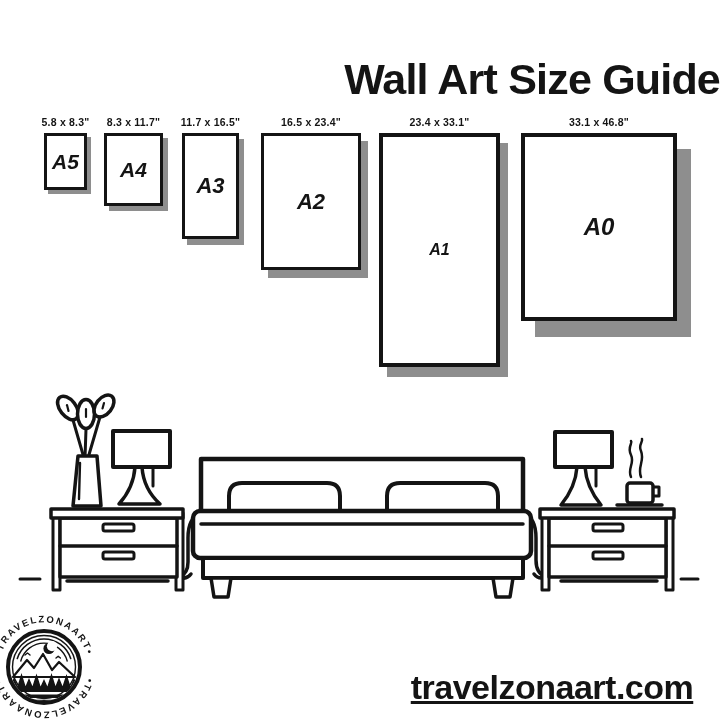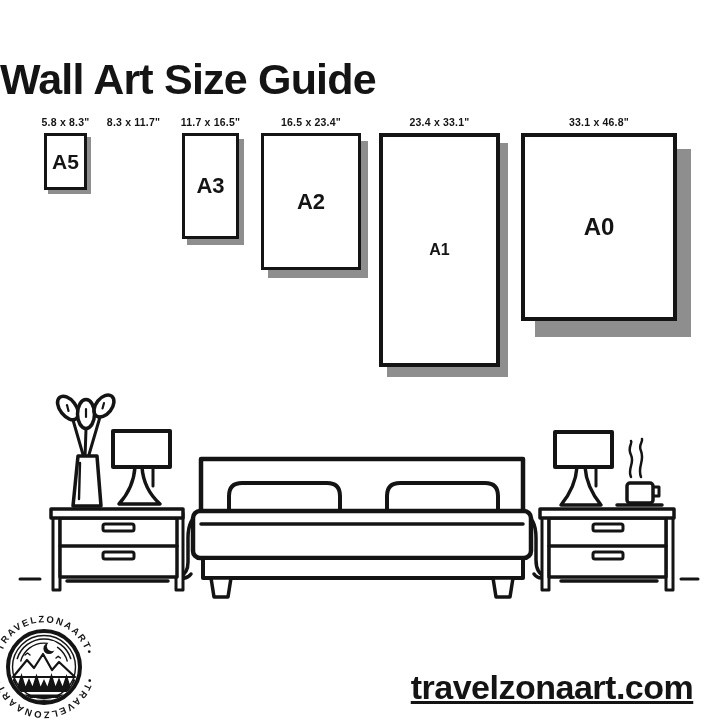--- a/index.html
+++ b/index.html
@@ -3,32 +3,32 @@
 <meta charset="utf-8">
 <style>
   html,body{margin:0;padding:0;background:#fff;}
   .page{
     position:relative;width:720px;height:720px;overflow:hidden;
     background:var(--background,#fff);
     font-family:"Liberation Sans", sans-serif;
     color:var(--ink,#141414);
   }
   .title{
-    position:absolute;top:26px;left:0;width:720px;text-align:left;
+    position:absolute;top:26px;left:0;width:720px;text-align:right;
     font-size:43px;font-weight:bold;letter-spacing:-0.8px;color:var(--ink);
   }
   .size-item{position:absolute;top:116px;display:flex;flex-direction:column;align-items:center;}
   .dim{
     font-size:10.5px;line-height:13px;font-weight:bold;white-space:nowrap;
     color:var(--ink);letter-spacing:0.2px;
   }
   .box{
     margin-top:4px;background:#fff;border:3px solid var(--ink);box-sizing:border-box;
     display:flex;align-items:center;justify-content:center;
-    font-weight:bold;color:var(--ink);
+    font-weight:bold;color:var(--ink);font-style:italic;
   }
   .s-a5{left:44px;width:43px}  .s-a5 .box{width:43px;height:57px;font-size:21px;box-shadow:4px 4px 0 var(--shadow)}
   .s-a4{left:104px;width:59px} .s-a4 .box{width:59px;height:73px;font-size:21px;box-shadow:5px 5px 0 var(--shadow)}
   .s-a3{left:174px;width:73px} .s-a3 .box{width:57px;height:106px;font-size:22px;box-shadow:5px 6px 0 var(--shadow)}
   .s-a2{left:261px;width:100px}.s-a2 .box{width:100px;height:137px;font-size:22px;box-shadow:7px 8px 0 var(--shadow)}
   .s-a1{left:379px;width:121px}.s-a1 .box{width:121px;height:234px;font-size:16px;border-width:4px;box-shadow:8px 10px 0 var(--shadow)}
   .s-a0{left:521px;width:156px}.s-a0 .box{width:156px;height:188px;font-size:24px;border-width:4px;box-shadow:14px 16px 0 var(--shadow)}
   .scene{position:absolute;left:0;top:380px;width:720px;height:230px;}
   .logo{position:absolute;left:-8px;top:615px;width:104px;height:104px;}
   .website{
@@ -46,20 +46,23 @@
 
   <div>
     <div class="size-item s-a5">
       <div class="dim">5.8 x 8.3"</div>
       <div class="box">
           <span>A5</span>
         </div>
     </div>
     <div class="size-item s-a4">
       <div class="dim">8.3 x 11.7"</div>
+      <div class="box">
+          <span>A4</span>
+        </div>
     </div>
     <div class="size-item s-a3">
       <div class="dim">11.7 x 16.5"</div>
       <div class="box">
           <span>A3</span>
         </div>
     </div>
     <div class="size-item s-a2">
       <div class="dim">16.5 x 23.4"</div>
       <div class="box">

